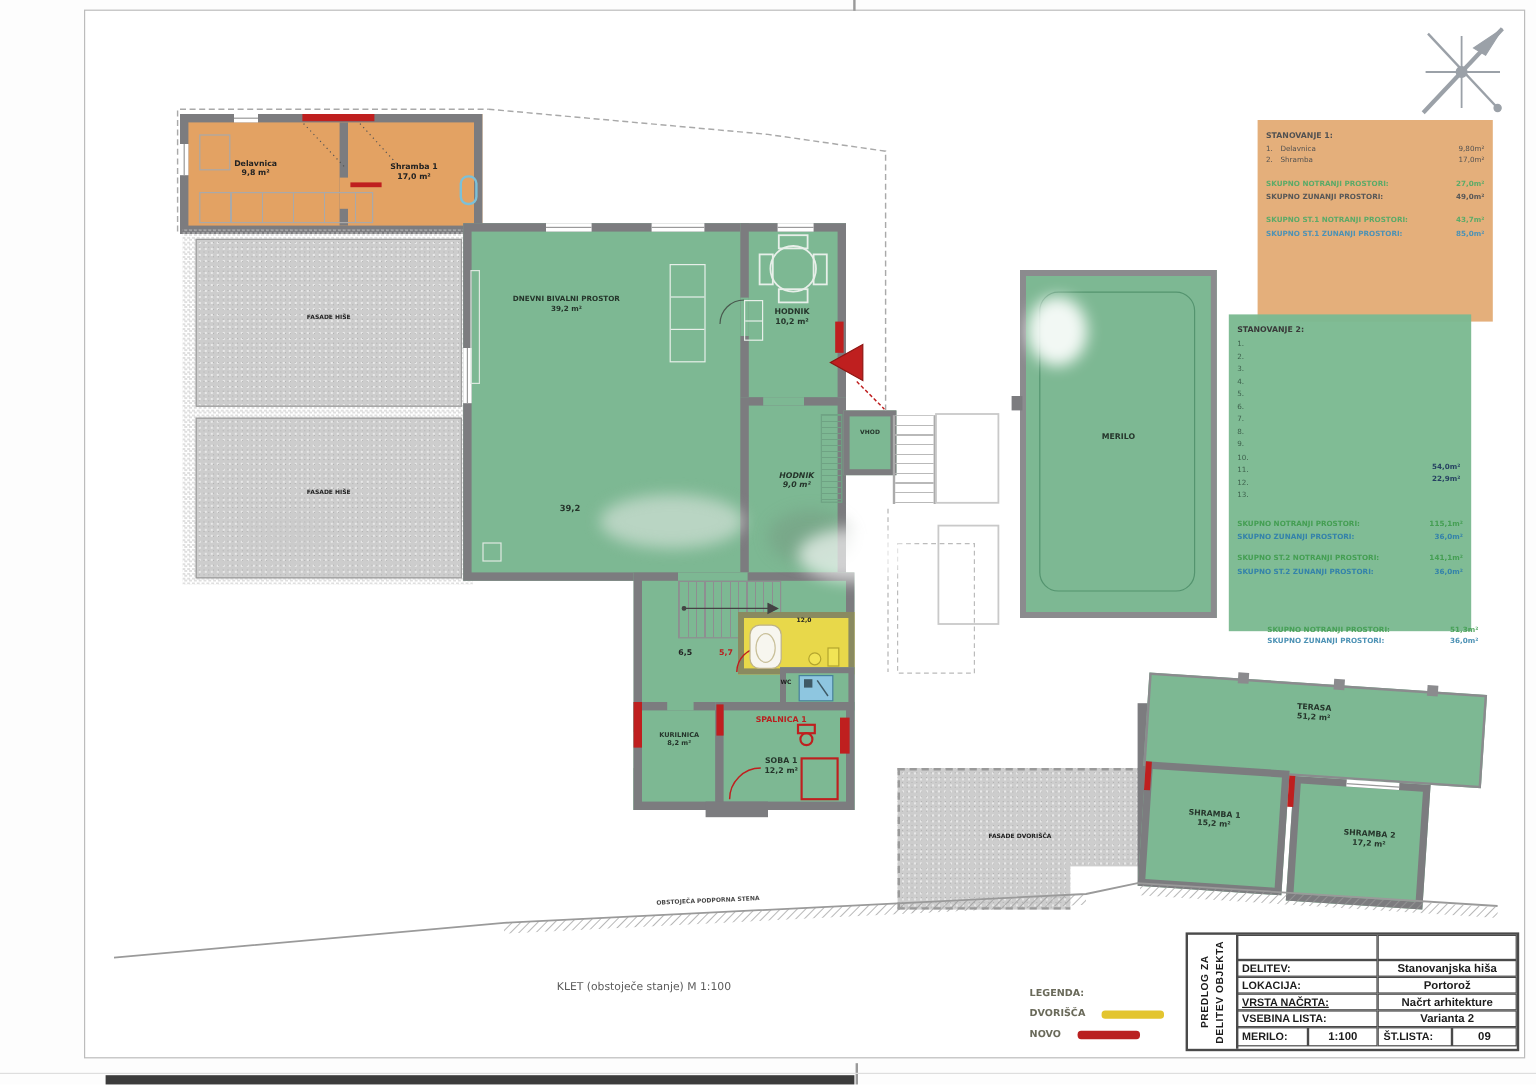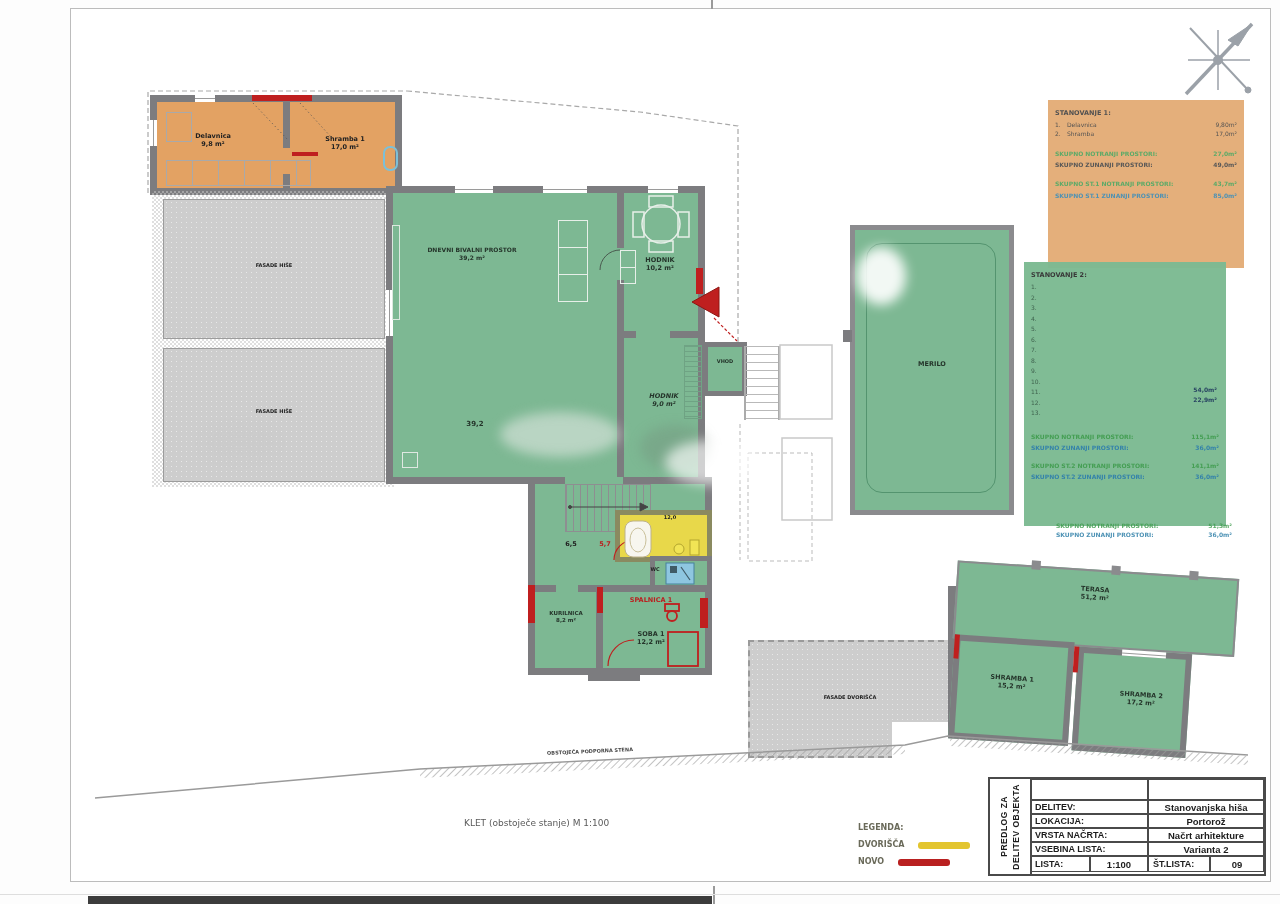--- a/index.html
+++ b/index.html
@@ -390,25 +390,25 @@
     <div class="tside">
       <span>PREDLOG ZA</span>
         <span>DELITEV OBJEKTA</span>
     </div>
     <div class="tcell" style="left:40px;top:0;width:118px;height:21px;"></div>
     <div class="tcell" style="left:158px;top:0;width:116px;height:21px;"></div>
     <div class="tcell" style="left:40px;top:21px;width:118px;height:14px;">DELITEV:</div>
     <div class="tcell val" style="left:158px;top:21px;width:116px;height:14px;">Stanovanjska hiša</div>
     <div class="tcell" style="left:40px;top:35px;width:118px;height:14px;">LOKACIJA:</div>
     <div class="tcell val" style="left:158px;top:35px;width:116px;height:14px;">Portorož</div>
-    <div class="tcell" style="left:40px;top:49px;width:118px;height:14px;">VRSTA NAČRTA:</div>
+    <div class="tcell" style="left:40px;top:49px;width:118px;height:14px;text-decoration:underline;">VRSTA NAČRTA:</div>
     <div class="tcell val" style="left:158px;top:49px;width:116px;height:14px;">Načrt arhitekture</div>
     <div class="tcell" style="left:40px;top:63px;width:118px;height:14px;">VSEBINA LISTA:</div>
     <div class="tcell val" style="left:158px;top:63px;width:116px;height:14px;">Varianta 2</div>
-    <div class="tcell" style="left:40px;top:77px;width:60px;height:16px;">LISTA:</div>
+    <div class="tcell" style="left:40px;top:77px;width:60px;height:16px;">MERILO:</div>
     <div class="tcell val" style="left:100px;top:77px;width:58px;height:16px;">1:100</div>
     <div class="tcell" style="left:158px;top:77px;width:62px;height:16px;">ŠT.LISTA:</div>
     <div class="tcell val" style="left:220px;top:77px;width:54px;height:16px;">09</div>
   </div>
 
   <div class="smudge" style="left:856px;top:247px;width:50px;height:58px;background:rgba(255,255,255,.9);"></div>
   <div class="smudge" style="left:500px;top:412px;width:120px;height:45px;background:rgba(225,232,226,.6);"></div>
   <div class="smudge" style="left:640px;top:425px;width:70px;height:45px;background:rgba(110,130,115,.28);"></div>
   <div class="smudge" style="left:665px;top:440px;width:95px;height:45px;background:rgba(255,255,255,.65);"></div>
   <div class="smudge" style="left:205px;top:428px;width:70px;height:30px;background:rgba(200,200,200,.35);"></div>

